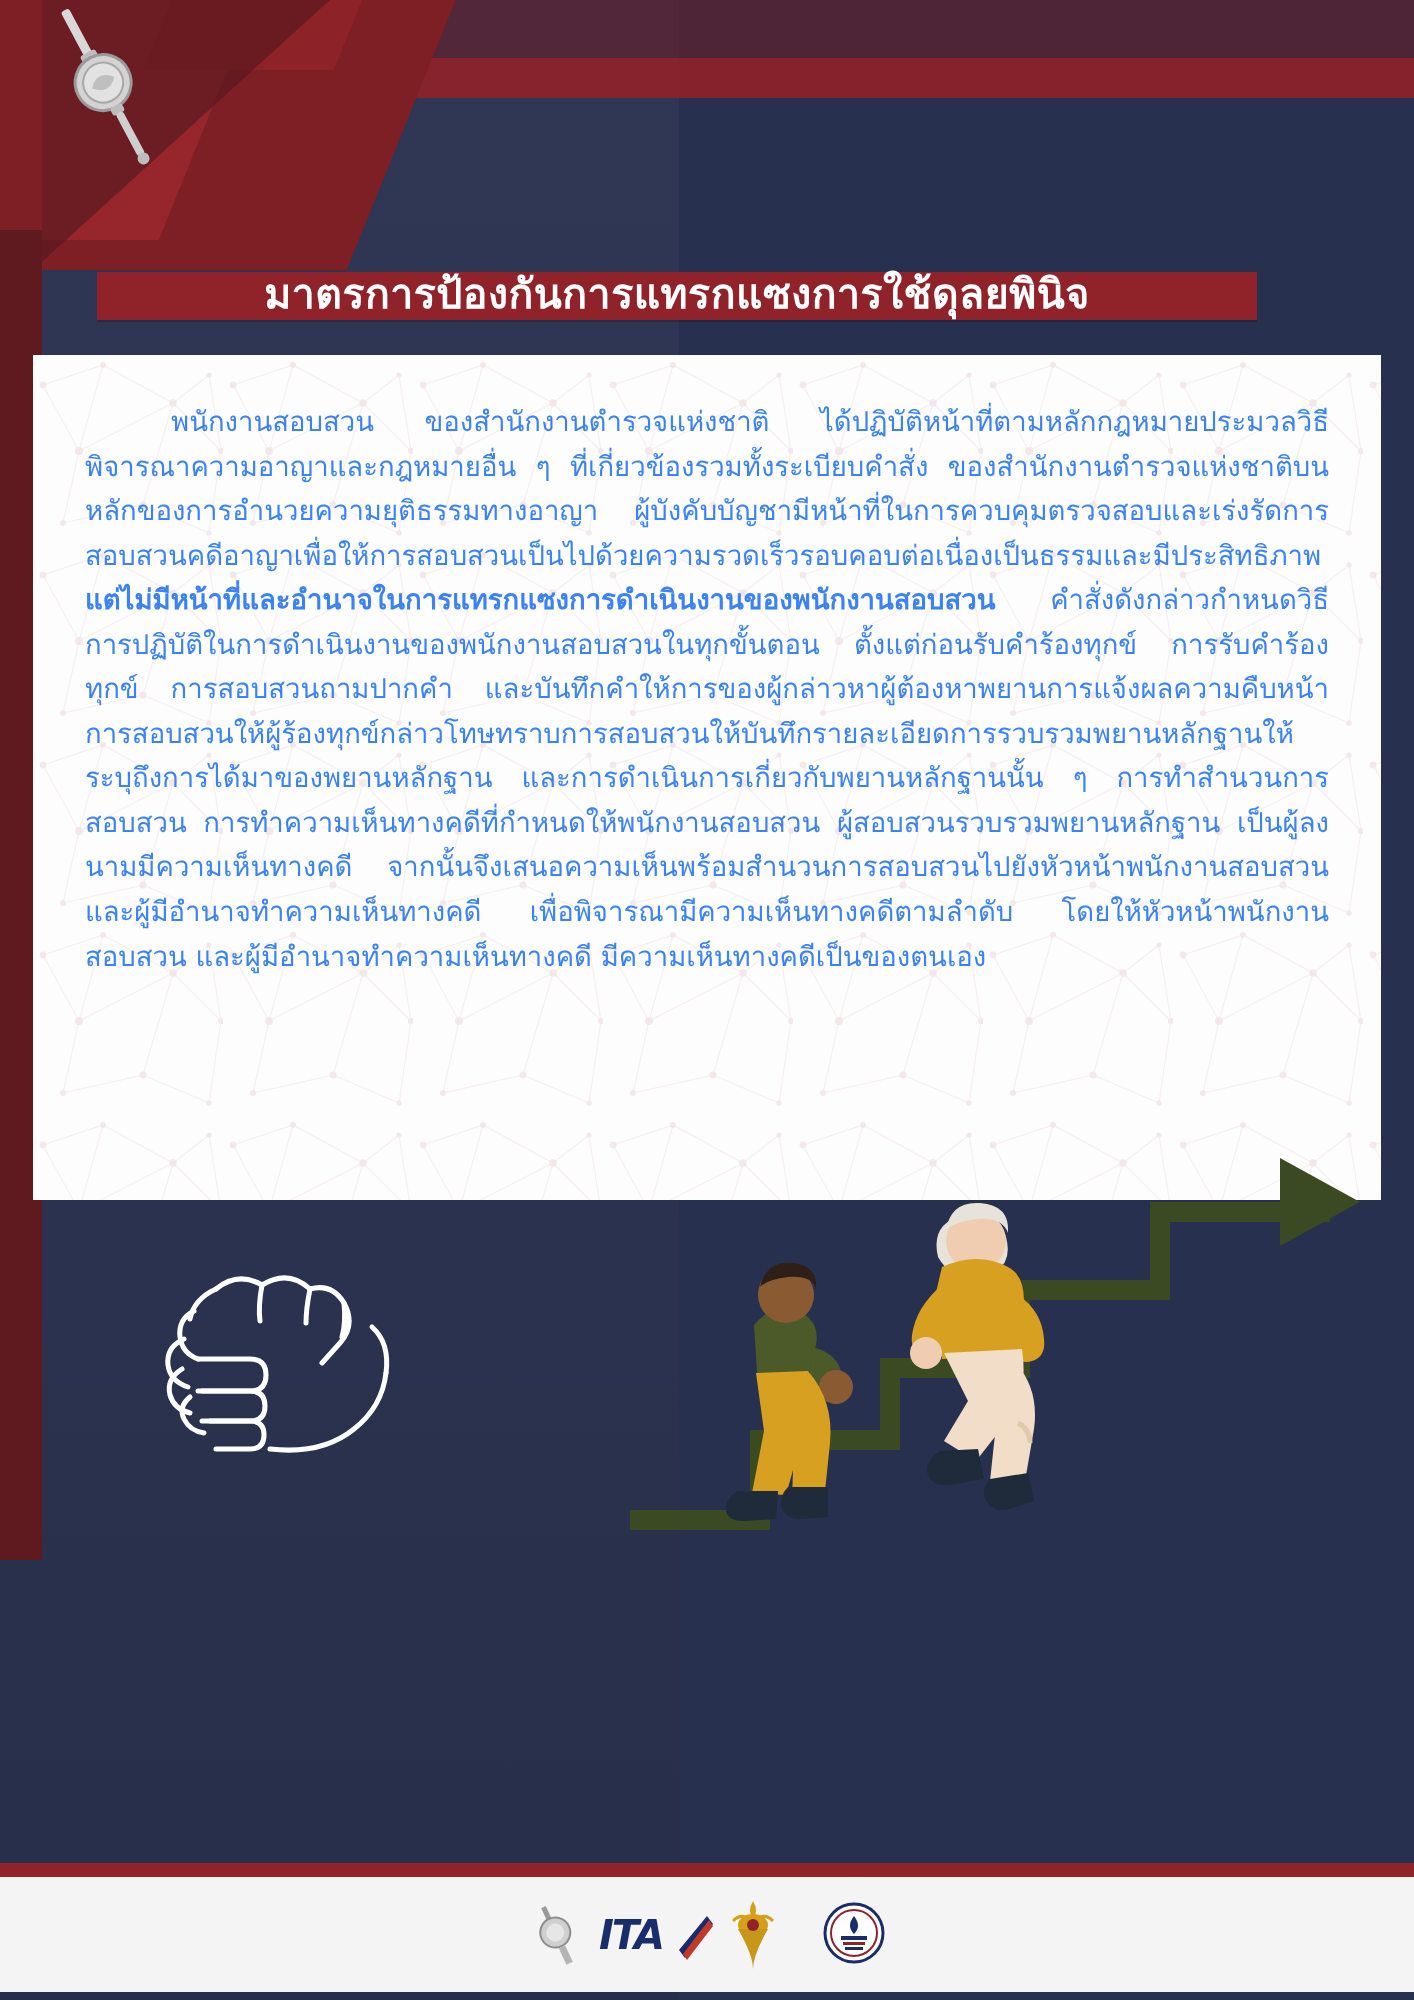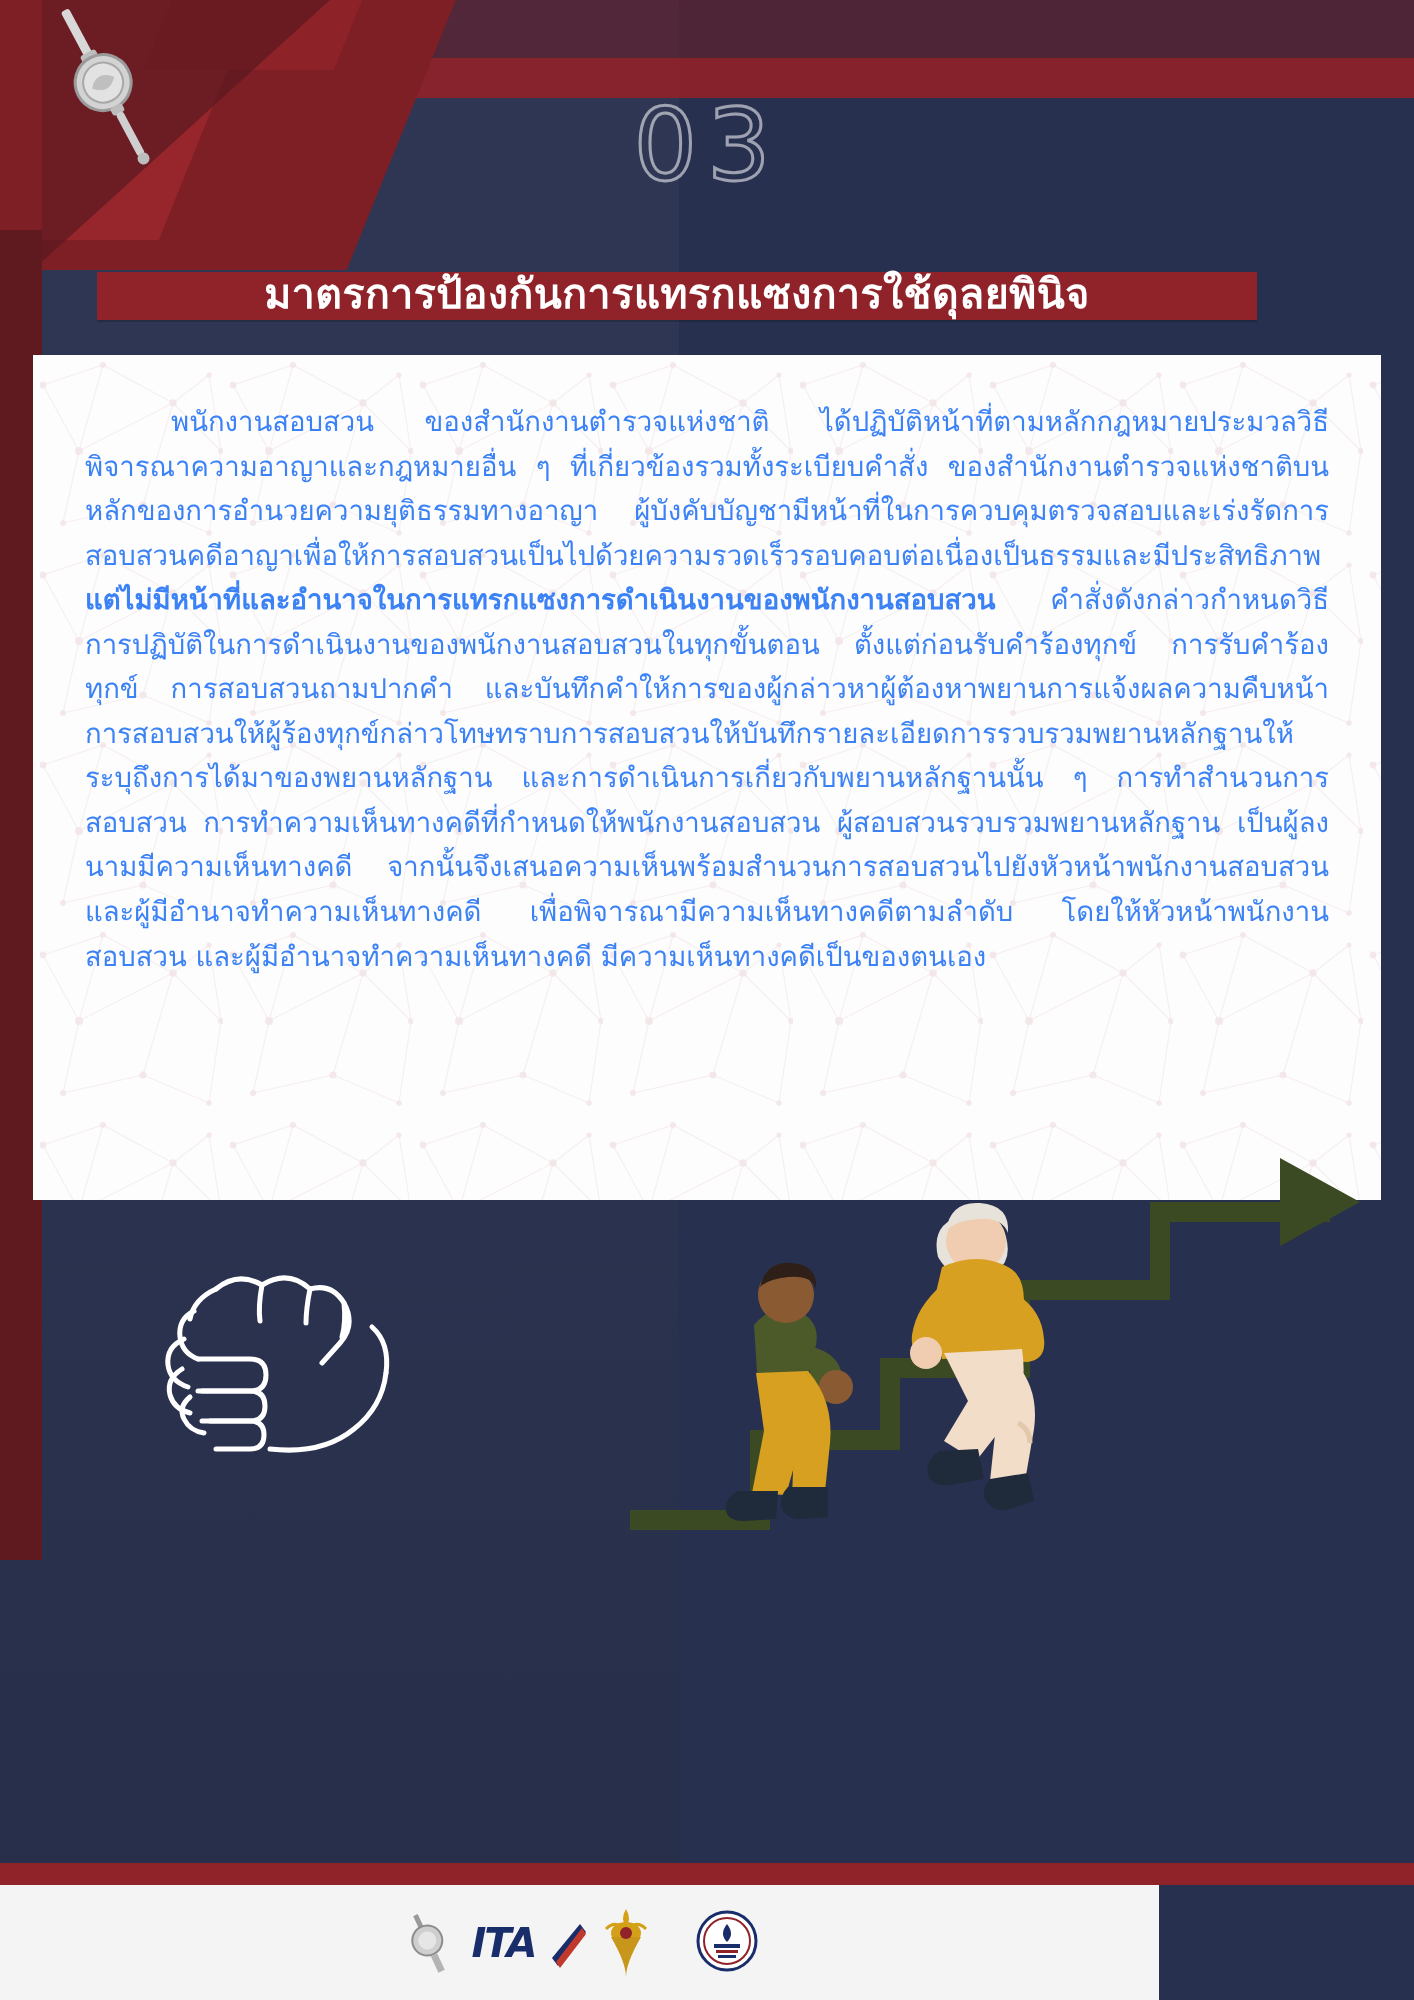--- a/index.html
+++ b/index.html
@@ -220,22 +220,22 @@
     left: 690px;
     top: 1135px;
     width: 560px;
     height: 400px;
   }
 
   
   .footer {
     position: absolute;
     left: 0;
-    bottom: 0;
-    width: 1159px;
+    bottom: 8px;
+    width: 1414px;
     height: 115px;
     background: #f4f4f4;
   }
   .footer-top-band {
     position: absolute;
     left: 0;
     bottom: 115px;
     width: 1414px;
     height: 22px;
     background: #8f2329;
@@ -301,21 +301,20 @@
       <rect x="76" y="58" width="17" height="10" rx="3" fill="#bdbdbd"></rect>
       <circle cx="84.5" cy="92" r="28" fill="#d3d3d3" stroke="#9a9a9a" stroke-width="3"></circle>
       <circle cx="84.5" cy="92" r="20" fill="#e2e2e2" stroke="#a8a8a8" stroke-width="2"></circle>
       <path d="M72 92 q12 -14 25 0 q-12 14 -25 0z" fill="#bfbfbf"></path>
       <rect x="78" y="118" width="13" height="9" rx="3" fill="#bdbdbd"></rect>
       <rect x="80.5" y="126" width="8" height="48" rx="3" fill="#cfcfcf"></rect>
       <circle cx="84.5" cy="178" r="6" fill="#bdbdbd"></circle>
     </g>
   </svg>
 
-  <div class="big-number">03</div>
 
   <div class="title-ribbon">
     <span class="title-text">มาตรการป้องกันการแทรกแซงการใช้ดุลยพินิจ</span>
   </div>
 
   <div class="card">
     <svg class="card-pattern" viewBox="0 0 1348 845" preserveAspectRatio="none">
       <defs>
         <pattern id="net" width="190" height="190" patternUnits="userSpaceOnUse">
           <g stroke="#d8a7ad" stroke-width="1.2" fill="none" opacity="0.85">

